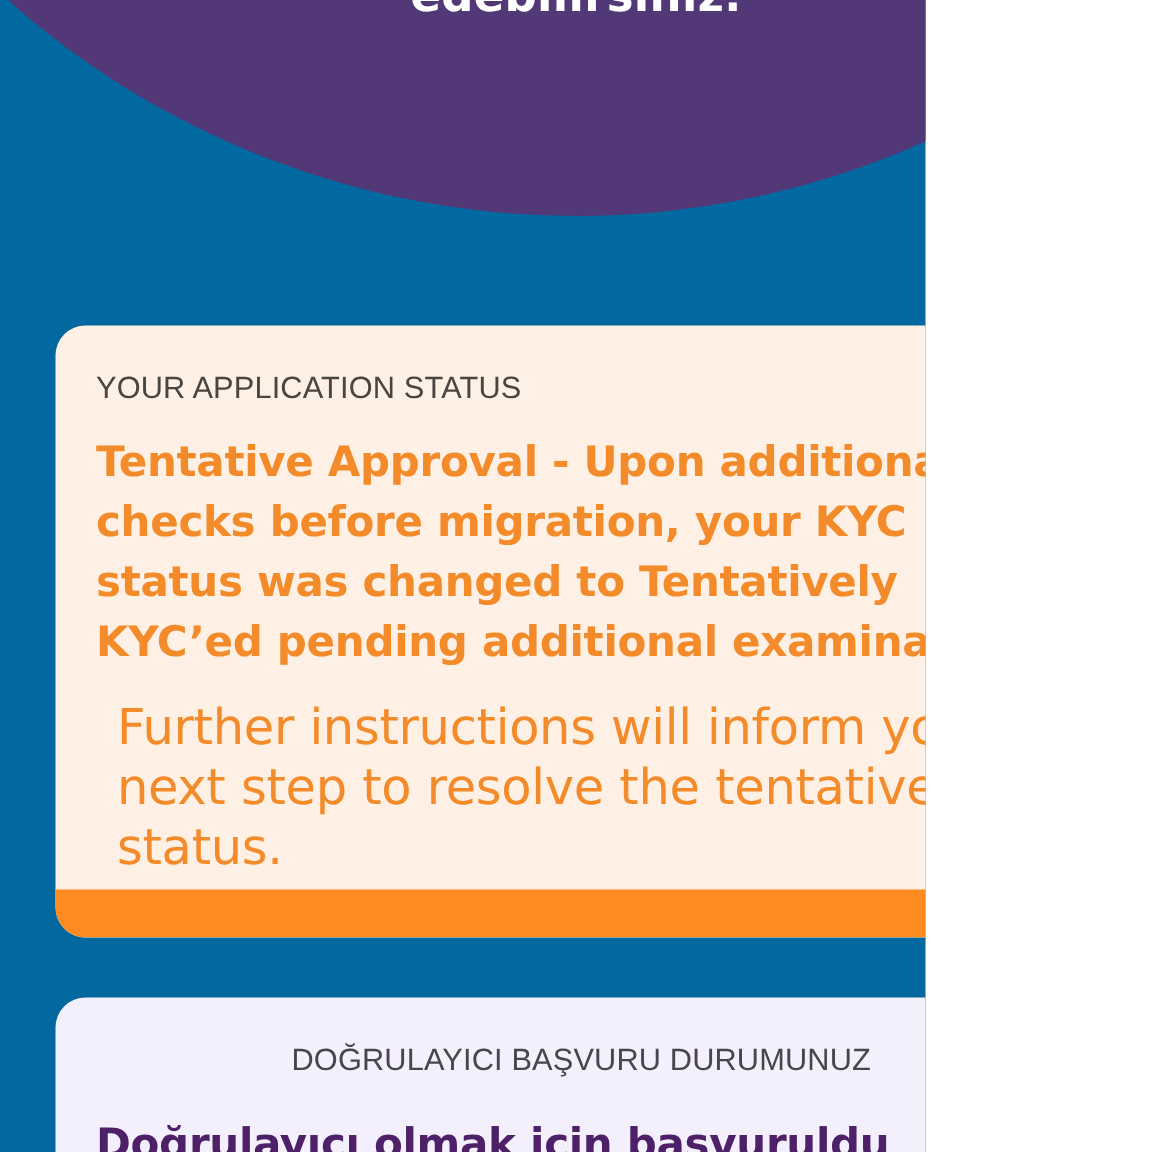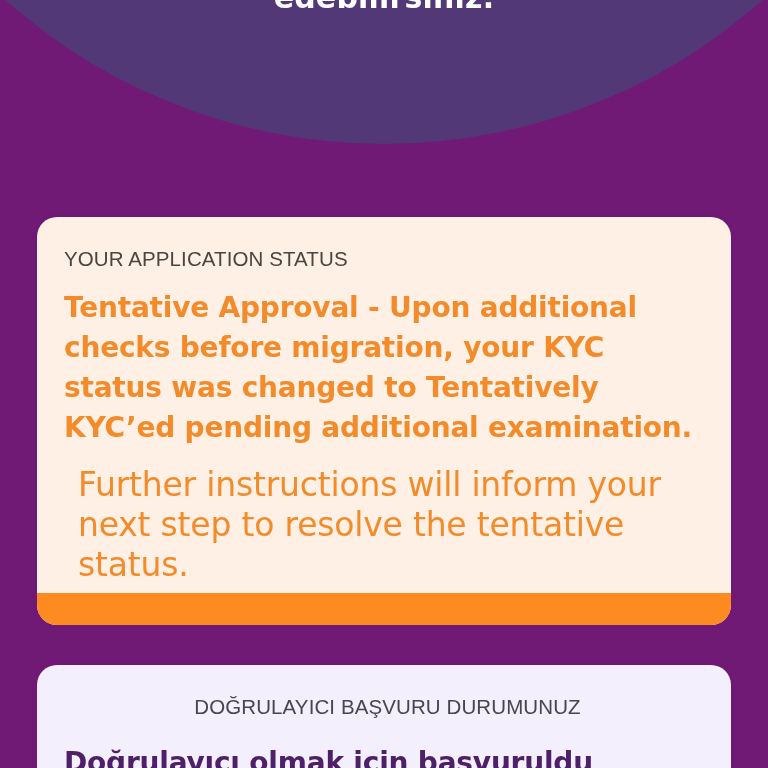--- a/index.html
+++ b/index.html
@@ -6,24 +6,24 @@
       margin: 0;
       padding: 0;
       width: 768px;
       height: 768px;
       overflow: hidden;
       background: #ffffff;
       font-family: "DejaVu Sans", "Liberation Sans", sans-serif;
     }
     .page {
       position: relative;
-      width: 768px;
+      width: 617px;
       height: 768px;
       overflow: hidden;
-      background: #701a75;
+      background: #0369a1;
     }
     .hero-circle {
       position: absolute;
       left: -186px;
       top: -996px;
       width: 1140px;
       height: 1140px;
       border-radius: 50%;
       background: #523877;
     }

